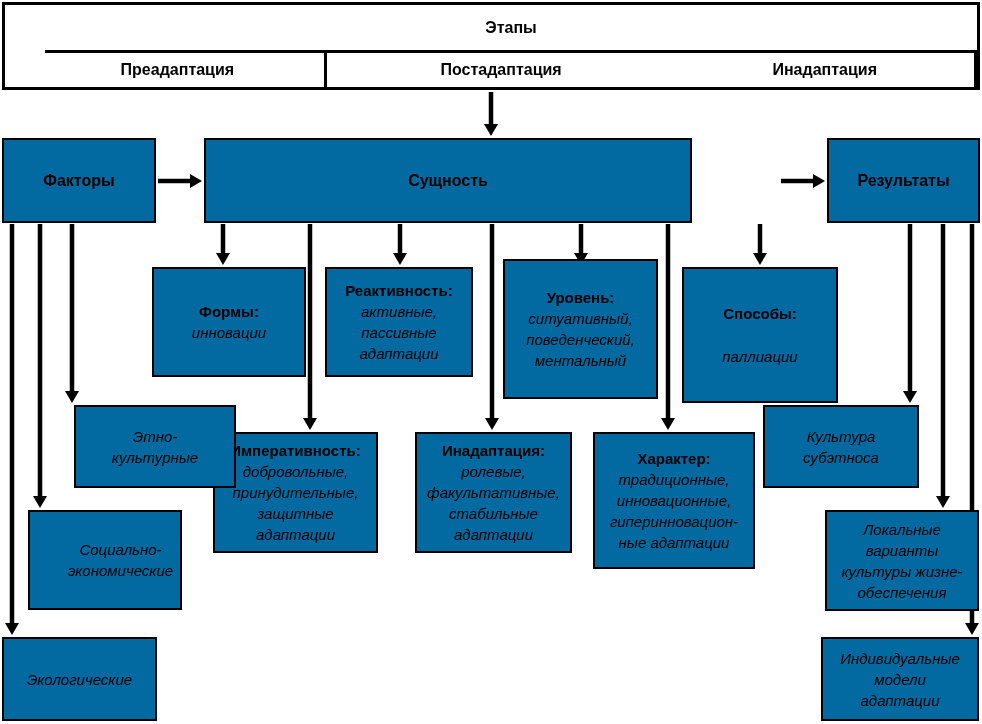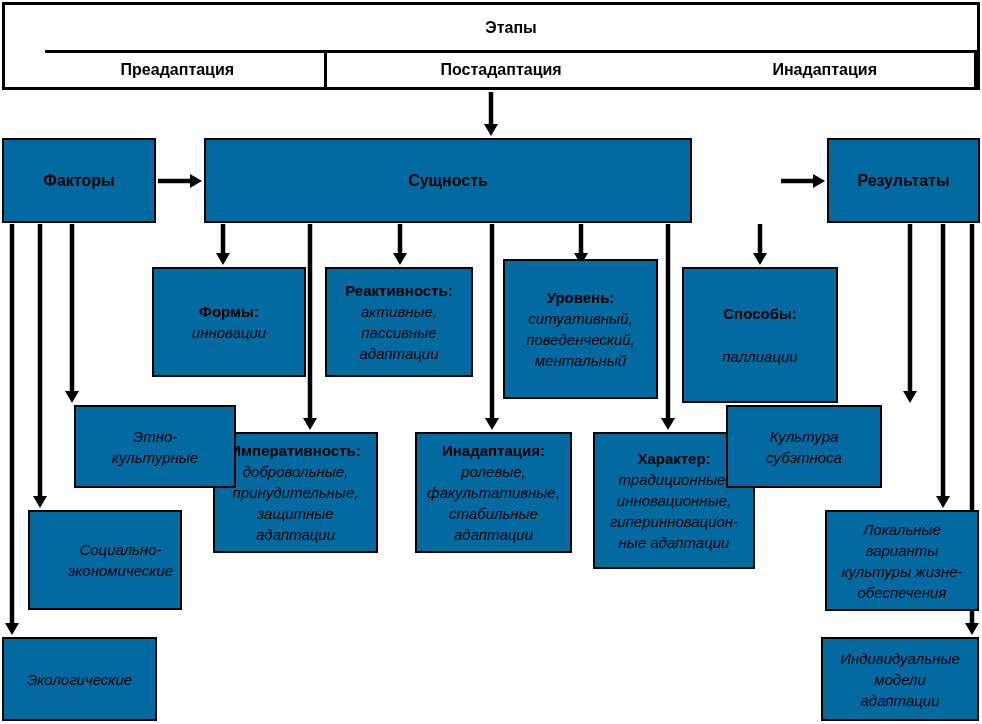--- a/index.html
+++ b/index.html
@@ -45,21 +45,21 @@
   #aspect-methods    {left:682px;top:267px;width:156px;height:136px;gap:22px;}
   
   #aspect-imperativeness{left:213px;top:432px;width:165px;height:121px;}
   #aspect-systemic      {left:415px;top:432px;width:157px;height:121px;}
   #aspect-character     {left:593px;top:432px;width:162px;height:137px;}
   
   #factor-ethnocultural {left:56px;top:405px;width:162px;height:83px;margin-left:18px;}
   #factor-socioeconomic {left:28px;top:510px;width:154px;height:100px;padding-left:31px;}
   #factor-ecological    {left:2px; top:637px;width:155px;height:84px;}
   
-  #result-subethnos  {left:726px;top:405px;width:156px;height:83px;}
+  #result-subethnos  {left:763px;top:405px;width:156px;height:83px;}
   #result-local      {left:796px;top:510px;width:154px;height:101px;margin-left:29px;}
   #result-individual {left:821px;top:637px;width:158px;height:84px;}
   
   #arrows{position:absolute;left:0;top:0;width:982px;height:724px;pointer-events:none;}
   #arrows line{stroke:#000;stroke-width:4.5;}
 </style>
 </head>
 <body>
 
 <div id="canvas">

